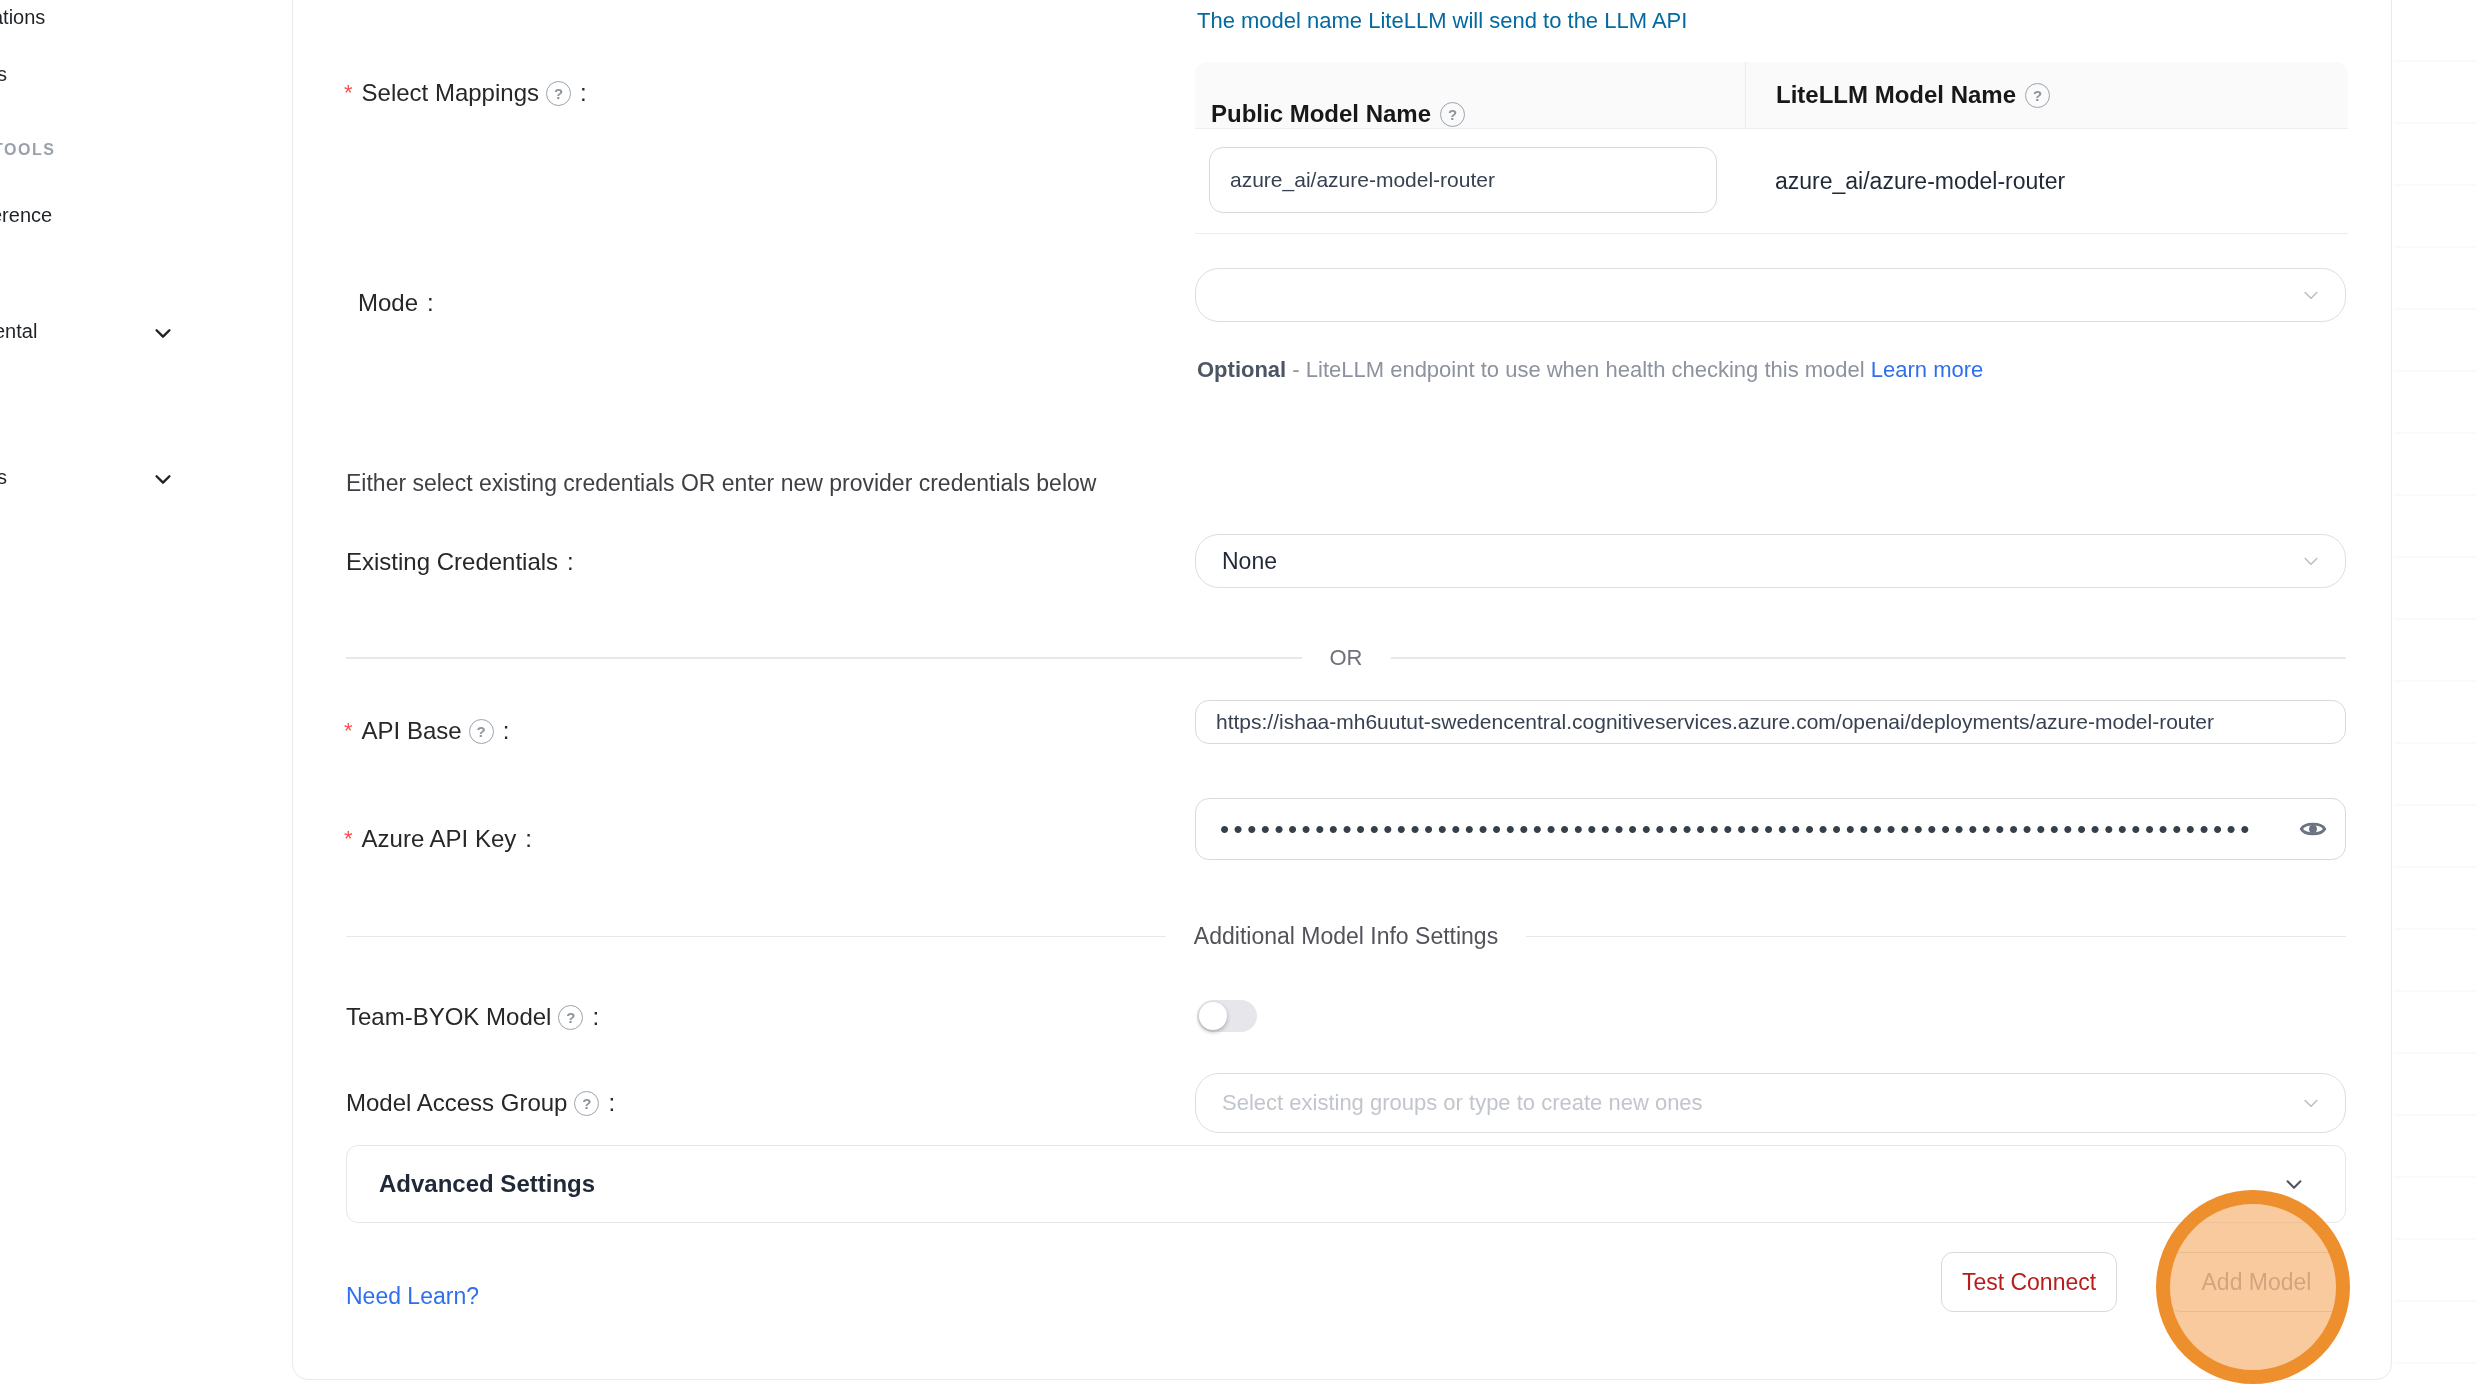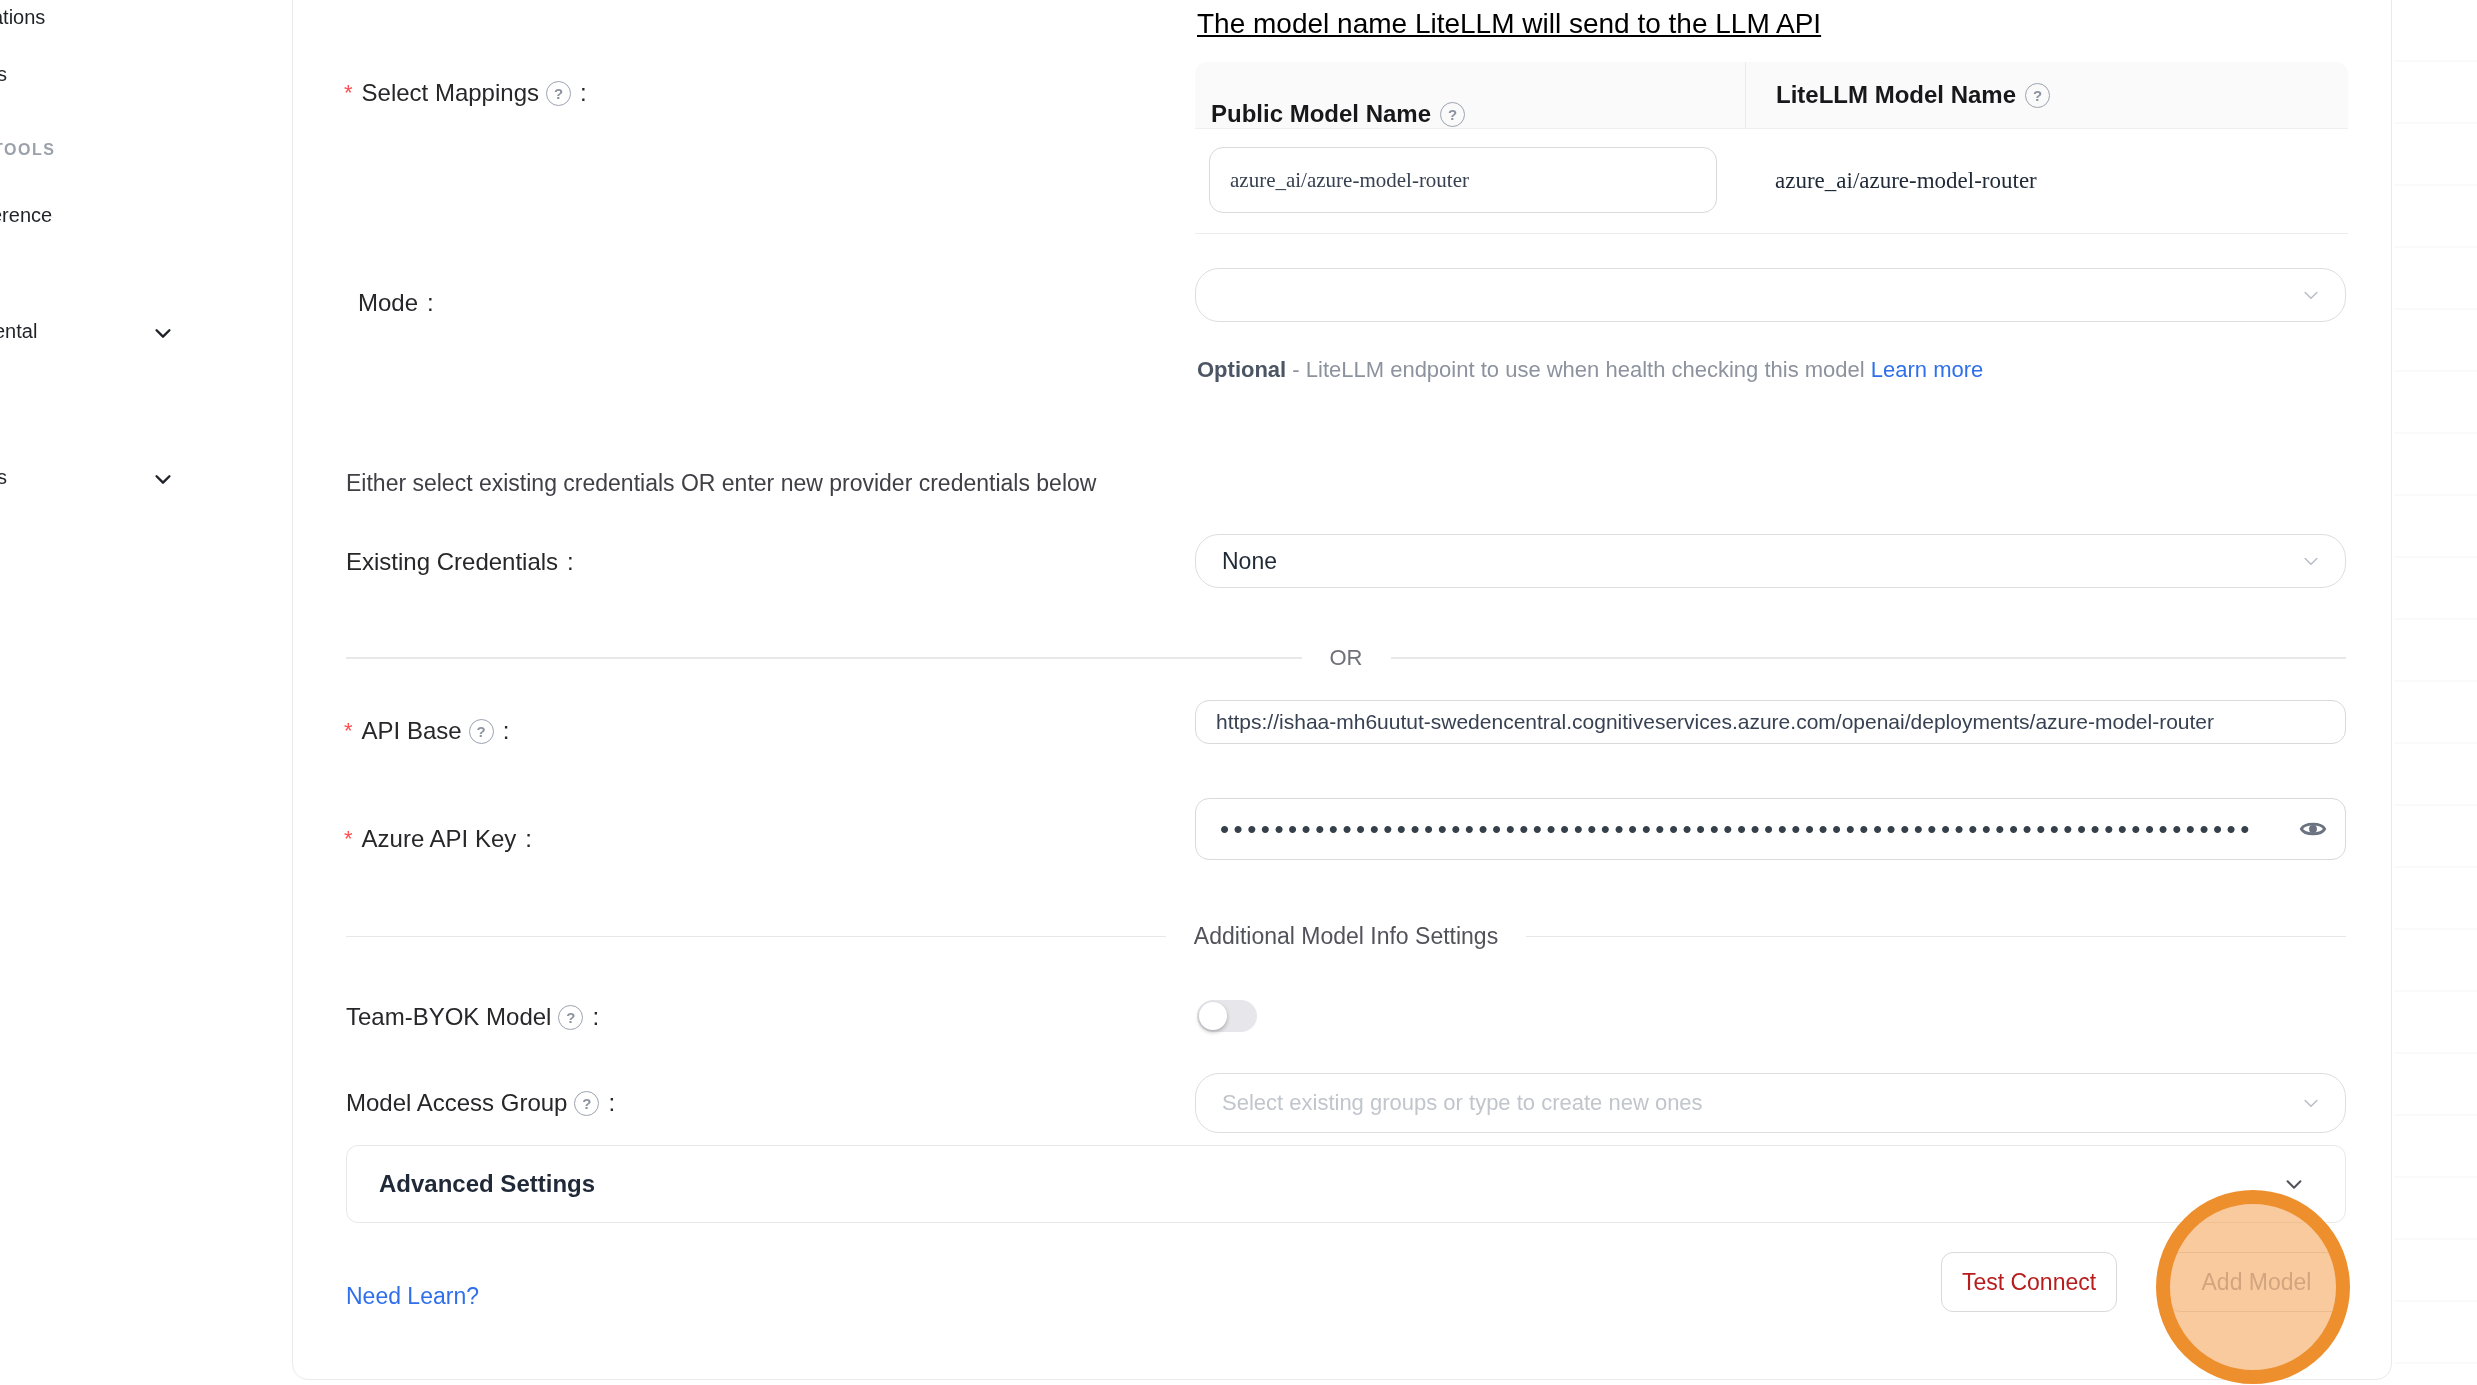--- a/index.html
+++ b/index.html
@@ -19,31 +19,31 @@
   .req{color:#ff4d4f;font-size:22px;margin-right:2px;line-height:1;}
   .colon{margin-left:2px;color:#27272a;}
   .qicon{display:inline-flex;align-items:center;justify-content:center;width:25px;height:25px;border:1.5px solid #9ca3af;border-radius:50%;font-size:15px;color:#8c939e;font-weight:600;box-sizing:border-box;}
   .select{position:absolute;background:#fff;border:1.5px solid #dcdee1;border-radius:24px;box-sizing:border-box;display:flex;align-items:center;}
   .select .val{padding-left:26px;font-size:23px;color:#1f2937;}
   .select .ph{padding-left:26px;font-size:22px;color:#c1c5cc;}
   .sel-chev{position:absolute;right:24px;top:50%;transform:translateY(-50%);width:20px;height:20px;}
   .tinput{position:absolute;background:#fff;border:1.5px solid #d9d9d9;border-radius:14px;box-sizing:border-box;}
   .tinput input{width:100%;height:100%;border:none;outline:none;background:transparent;font-family:inherit;
     font-size:21px;color:#374151;padding:0 20px;box-sizing:border-box;white-space:nowrap;overflow:hidden;}
-  .helper{font-size:28px;color:#000000;text-decoration:underline;}
+  .helper{font-size:22px;color:#0369a1;}
   .divider{position:absolute;left:346px;width:2000px;display:flex;align-items:center;}
   .divider .line{flex:1;height:1.5px;background:#e8e8ea;}
   .divider .dtxt{padding:0 28px;white-space:nowrap;}
   
   .mmtable{position:absolute;left:1195px;top:62px;width:1153px;}
   .mmhead{display:flex;background:#fafafa;border-radius:12px 12px 0 0;height:66px;align-items:flex-end;border-bottom:1px solid #efefef;}
   .mmhead .c1{width:550px;padding-left:16px;display:flex;align-items:center;gap:9px;box-sizing:border-box;}
   .mmhead .c2{flex:1;padding-left:30px;border-left:1px solid #ececec;height:100%;display:flex;align-items:center;gap:9px;box-sizing:border-box;}
   .mmhead .htxt{font-size:24px;font-weight:700;color:#18181b;}
-  .mmbody{position:relative;height:104px;border-bottom:1px solid #ededed;font-family:Liberation Serif, serif;}
+  .mmbody{position:relative;height:104px;border-bottom:1px solid #ededed;}
   .mmvalue{position:absolute;left:580px;top:0;height:104px;display:flex;align-items:center;font-size:23px;color:#1f2937;}
   
   .toggle{position:absolute;width:60px;height:32px;border-radius:16px;background:#e7e7eb;}
   .toggle .knob{position:absolute;left:2px;top:2px;width:28px;height:28px;border-radius:50%;background:#fff;box-shadow:0 2px 4px rgba(0,0,0,.28);}
   
   .advpanel{position:absolute;left:346px;top:1145px;width:2000px;height:78px;border:1.5px solid #e7e8ea;border-radius:12px;background:#fff;box-sizing:border-box;display:flex;align-items:center;cursor:pointer;}
   .advpanel .atxt{margin-left:32px;font-size:24px;font-weight:700;color:#1f2937;}
   .advpanel .achev{position:absolute;right:40px;width:22px;height:22px;}
   
   .btn{position:absolute;top:1252px;height:60px;border:1.5px solid #d9d9d9;border-radius:12px;background:#fff;display:flex;align-items:center;justify-content:center;font-size:23px;box-sizing:border-box;cursor:pointer;}

